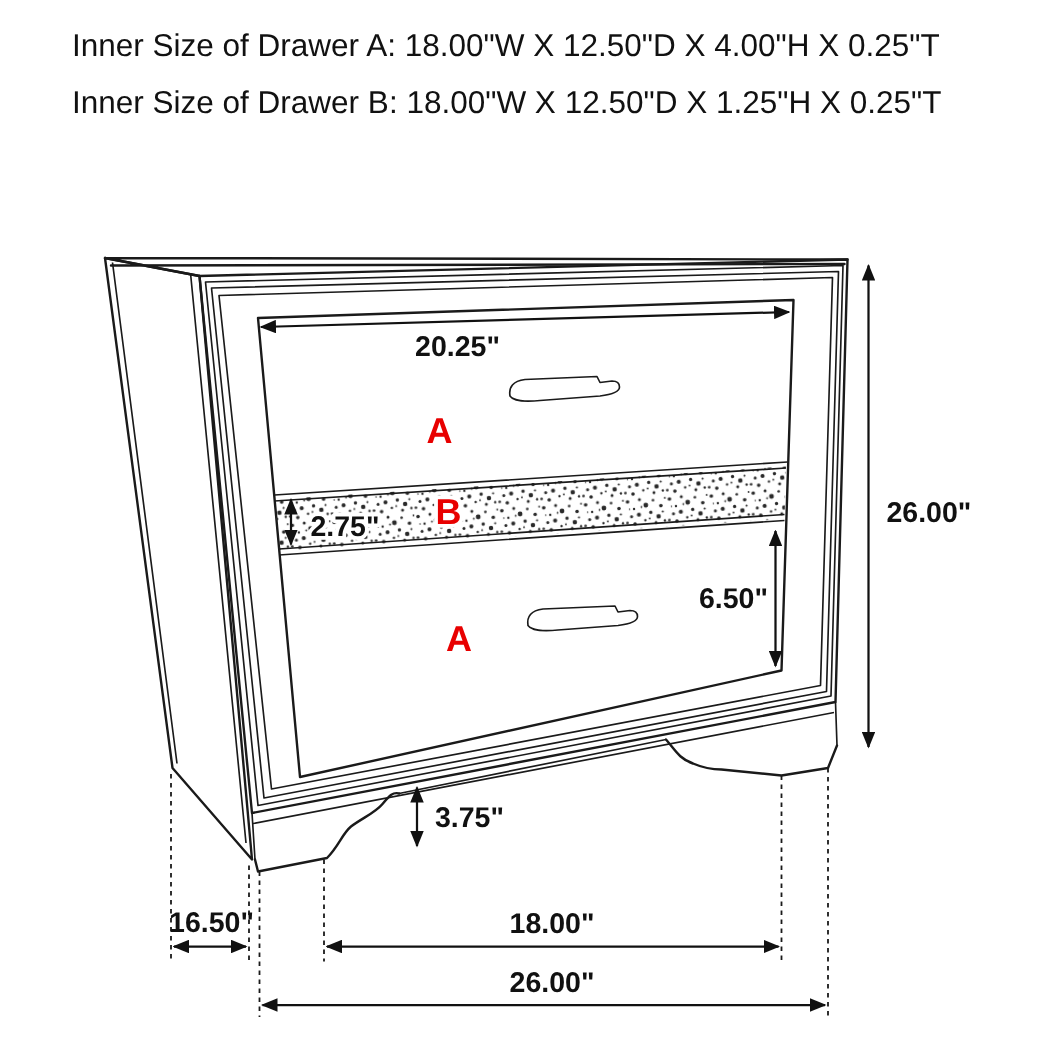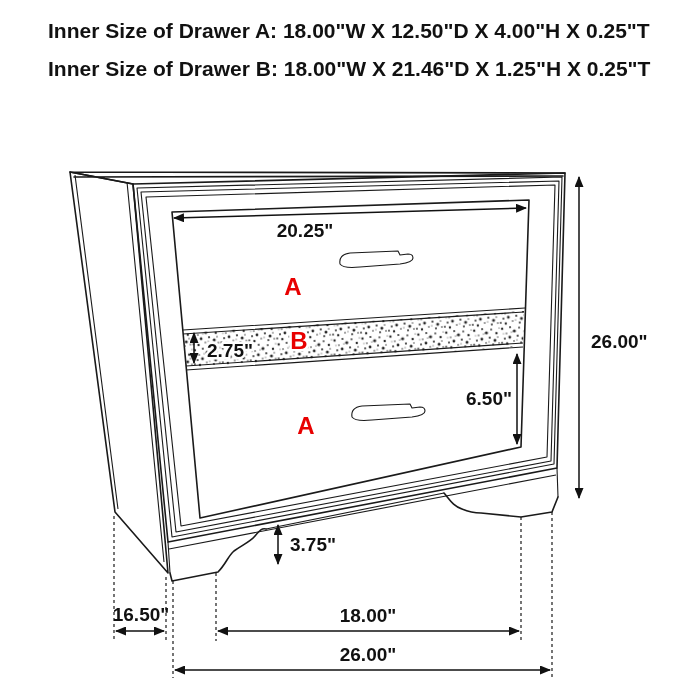--- a/index.html
+++ b/index.html
@@ -2,39 +2,39 @@
 <html><head>
 <meta charset="utf-8">
 <style>
   html,body{margin:0;padding:0;background:#ffffff;}
   .page{
     position:relative;width:700px;height:700px;background:#ffffff;overflow:hidden;
     font-family:"Liberation Sans",sans-serif;
   }
   .title{
     position:absolute;left:48px;top:12px;
-    font-size:21px;font-weight:bold;color:#111;line-height:38px;white-space:nowrap;
+    font-size:21px;font-weight:normal;color:#111;line-height:38px;white-space:nowrap;
   }
   svg{position:absolute;left:0;top:0;}
   .ln{fill:none;stroke:#1a1a1a;stroke-width:1.6;stroke-linejoin:round;stroke-linecap:round;}
   .fine{fill:none;stroke:#1a1a1a;stroke-width:1.1;stroke-linejoin:round;}
   .dash{fill:none;stroke:#1a1a1a;stroke-width:1.2;stroke-dasharray:3 3;}
   .dim{fill:none;stroke:#111;stroke-width:1.5;}
   .dimlabel{font-family:"Liberation Sans",sans-serif;font-size:19px;font-weight:bold;fill:#111;}
   .halo{paint-order:stroke;stroke:#ffffff;stroke-width:5px;stroke-linejoin:round;}
   .redlabel{font-family:"Liberation Sans",sans-serif;font-size:24px;font-weight:bold;fill:#e80000;}
 </style>
 </head>
 <body>
 
 <div class="page">
 
   <div class="title">
     <div>Inner Size of Drawer A: 18.00"W X 12.50"D X 4.00"H X 0.25"T</div>
-    <div>Inner Size of Drawer B: 18.00"W X 21.46"D X 1.25"H X 0.25"T</div>
+    <div>Inner Size of Drawer B: 18.00"W X 12.50"D X 1.25"H X 0.25"T</div>
   </div>
 
   <svg width="700" height="700" viewBox="0 0 700 700" xmlns="http://www.w3.org/2000/svg">
 
     <defs>
       <marker id="arr" markerWidth="11" markerHeight="9" refX="10" refY="4.5" orient="auto-start-reverse" markerUnits="userSpaceOnUse">
         <path d="M0,0 L11,4.5 L0,9 Z" fill="#111"></path>
       </marker>
       <pattern id="stipple" width="28" height="20" patternUnits="userSpaceOnUse" patternTransform="rotate(-4)">
         <circle cx="2" cy="3" r="1.2" fill="#2a2a2a"></circle>

